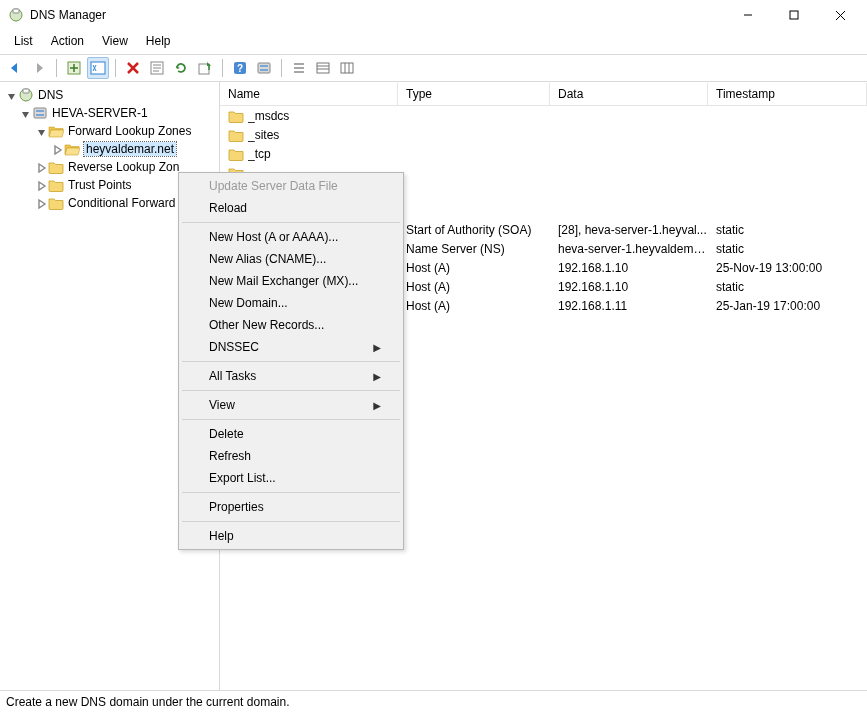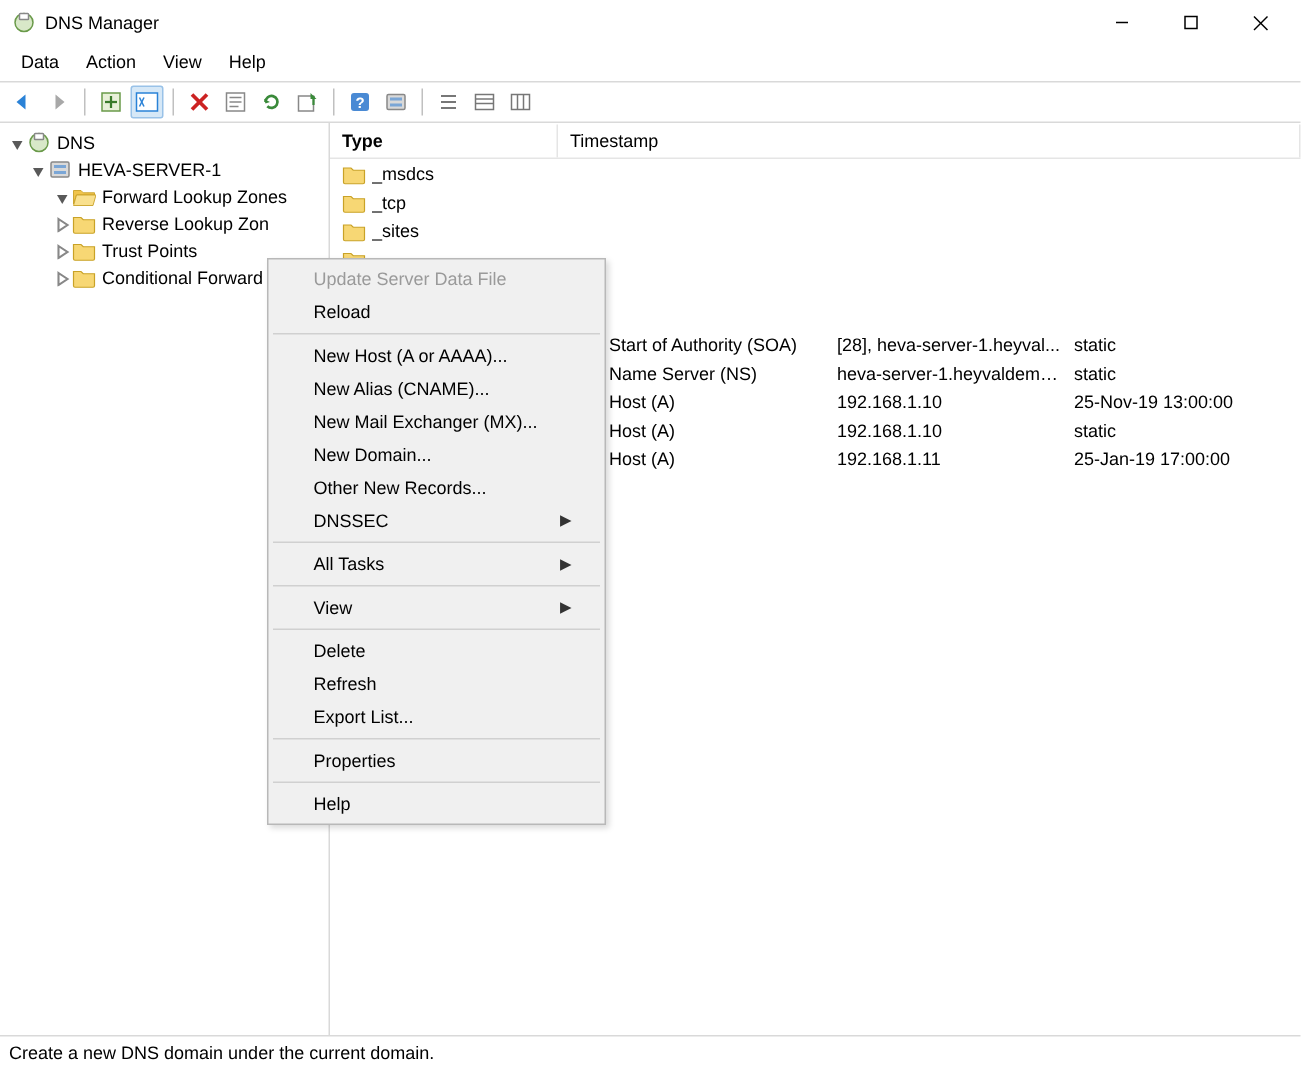--- a/index.html
+++ b/index.html
@@ -91,21 +91,21 @@
       border-bottom: 1px solid #e5e5e5;
       align-items: center;
     }
     .list-header .col {
       padding: 4px 8px;
       font-size: 12px;
       border-right: 1px solid #e5e5e5;
       overflow: hidden; white-space: nowrap;
     }
     .col-name { width: 178px; }
-    .col-type { width: 152px; font-weight: bold; }
+    .col-type { width: 152px; }
     .col-data { width: 158px; }
     .col-ts { flex: 1; }
     .list-body { flex: 1; overflow: auto; }
     .row {
       display: flex;
       align-items: center;
       height: 19px;
       padding-left: 8px;
     }
     .row .c-icon { width: 16px; height: 16px; margin-right: 4px; flex-shrink: 0; }
@@ -224,21 +224,21 @@
     <div class="win-btn close">
       <svg width="11" height="11">
           <line x1="1" y1="1" x2="10" y2="10" stroke="#000"></line>
           <line x1="10" y1="1" x2="1" y2="10" stroke="#000"></line>
         </svg>
     </div>
   </div>
 </div>
 
 <div class="menubar">
-  <div class="menu-item">Data</div>
+  <div class="menu-item">List</div>
   <div class="menu-item">Action</div>
   <div class="menu-item">View</div>
   <div class="menu-item">Help</div>
 </div>
 <div class="hr"></div>
 
 <div class="toolbar">
   <div class="tbtn">
       <svg width="16" height="16">
         <path d="M10 3 L4 8 L10 13 z" fill="#2a82d7"></path>
@@ -357,20 +357,31 @@
       <span class="exp">
           <svg width="11" height="11">
             <use href="#exp-open"></use>
           </svg>
         </span>
       <svg class="ticon" viewBox="0 0 16 16">
           <use href="#ico-folder-open"></use>
         </svg>
       <span class="label">Forward Lookup Zones</span>
     </div>
+    <div class="tnode indent-3 selected">
+      <span class="exp">
+          <svg width="11" height="11">
+            <use href="#exp-closed"></use>
+          </svg>
+        </span>
+      <svg class="ticon" viewBox="0 0 16 16">
+          <use href="#ico-folder-open"></use>
+        </svg>
+      <span class="label">heyvaldemar.net</span>
+    </div>
     <div class="tnode indent-2">
       <span class="exp">
           <svg width="11" height="11">
             <use href="#exp-closed"></use>
           </svg>
         </span>
       <svg class="ticon" viewBox="0 0 16 16">
           <use href="#ico-folder"></use>
         </svg>
       <span class="label">Reverse Lookup Zon</span>
@@ -394,77 +405,79 @@
         </span>
       <svg class="ticon" viewBox="0 0 16 16">
           <use href="#ico-folder"></use>
         </svg>
       <span class="label">Conditional Forward</span>
     </div>
   </div>
 
   <div class="list-pane">
     <div class="list-header">
+      <div class="col col-name">Name</div>
       <div class="col col-type">Type</div>
+      <div class="col col-data">Data</div>
       <div class="col col-ts">Timestamp</div>
     </div>
     <div class="list-body" id="list-body">
         <div class="row">
           <span class="c-icon"><svg class="folder-svg" viewBox="0 0 16 16">
               <use href="#ico-folder"></use>
             </svg></span>
           <span class="c c-name">_msdcs</span>
           <span class="c c-type"></span>
           <span class="c c-data"></span>
           <span class="c c-ts"></span>
         </div>
         <div class="row">
           <span class="c-icon"><svg class="folder-svg" viewBox="0 0 16 16">
               <use href="#ico-folder"></use>
             </svg></span>
+          <span class="c c-name">_sites</span>
+          <span class="c c-type"></span>
+          <span class="c c-data"></span>
+          <span class="c c-ts"></span>
+        </div>
+        <div class="row">
+          <span class="c-icon"><svg class="folder-svg" viewBox="0 0 16 16">
+              <use href="#ico-folder"></use>
+            </svg></span>
           <span class="c c-name">_tcp</span>
           <span class="c c-type"></span>
           <span class="c c-data"></span>
           <span class="c c-ts"></span>
         </div>
         <div class="row">
           <span class="c-icon"><svg class="folder-svg" viewBox="0 0 16 16">
               <use href="#ico-folder"></use>
             </svg></span>
-          <span class="c c-name">_sites</span>
+          <span class="c c-name"></span>
           <span class="c c-type"></span>
           <span class="c c-data"></span>
           <span class="c c-ts"></span>
         </div>
         <div class="row">
-          <span class="c-icon"><svg class="folder-svg" viewBox="0 0 16 16">
-              <use href="#ico-folder"></use>
-            </svg></span>
+          <span class="c-icon"></span>
           <span class="c c-name"></span>
           <span class="c c-type"></span>
           <span class="c c-data"></span>
           <span class="c c-ts"></span>
         </div>
         <div class="row">
           <span class="c-icon"></span>
           <span class="c c-name"></span>
           <span class="c c-type"></span>
           <span class="c c-data"></span>
           <span class="c c-ts"></span>
         </div>
         <div class="row">
           <span class="c-icon"></span>
           <span class="c c-name"></span>
-          <span class="c c-type"></span>
-          <span class="c c-data"></span>
-          <span class="c c-ts"></span>
-        </div>
-        <div class="row">
-          <span class="c-icon"></span>
-          <span class="c c-name"></span>
           <span class="c c-type">Start of Authority (SOA)</span>
           <span class="c c-data">[28], heva-server-1.heyval...</span>
           <span class="c c-ts">static</span>
         </div>
         <div class="row">
           <span class="c-icon"></span>
           <span class="c c-name"></span>
           <span class="c c-type">Name Server (NS)</span>
           <span class="c c-data">heva-server-1.heyvaldema...</span>
           <span class="c c-ts">static</span>

